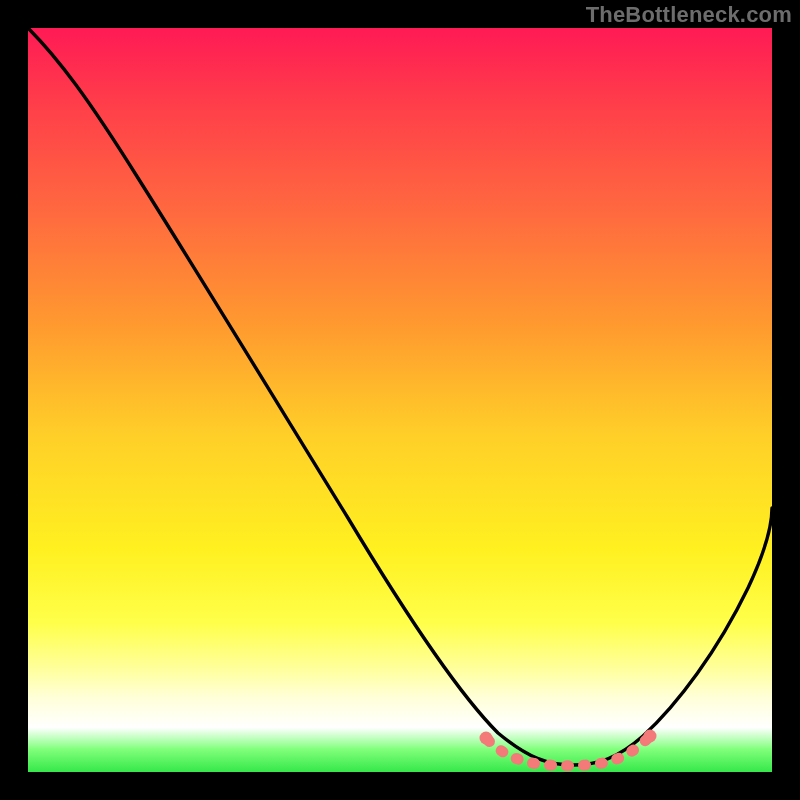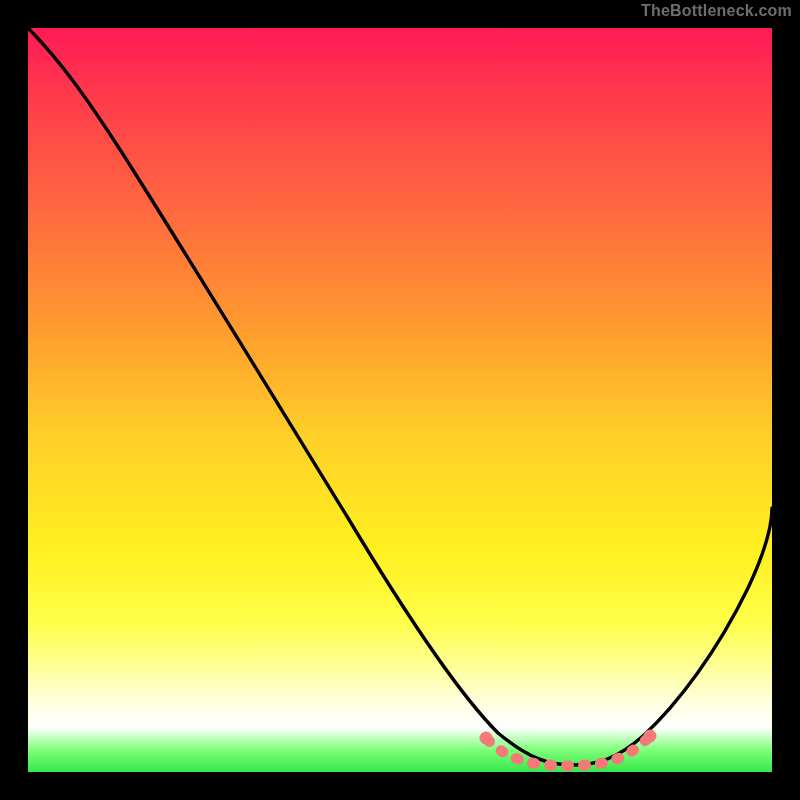--- a/index.html
+++ b/index.html
@@ -44,21 +44,21 @@
       #ffffff 94%,
       #7fff7a 97%,
       #35e84a 100%
     );
   }
   .watermark {
     position: absolute;
     top: 2px;
     right: 8px;
     font-family: Arial, Helvetica, sans-serif;
-    font-size: 16px;
+    font-size: 22px;
     font-weight: 600;
     letter-spacing: 0.2px;
     color: #6d6d6d;
     user-select: none;
   }
   svg.curve {
     position: absolute;
     inset: 0;
   }
 </style>

